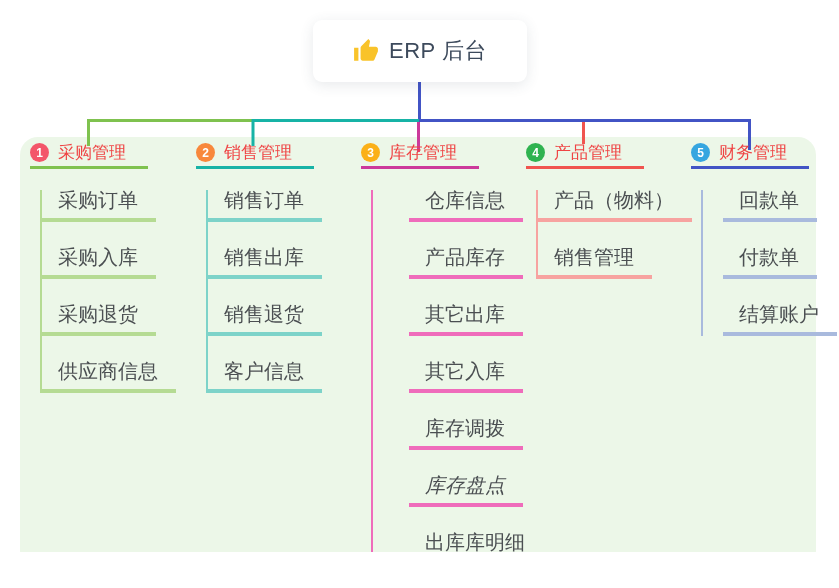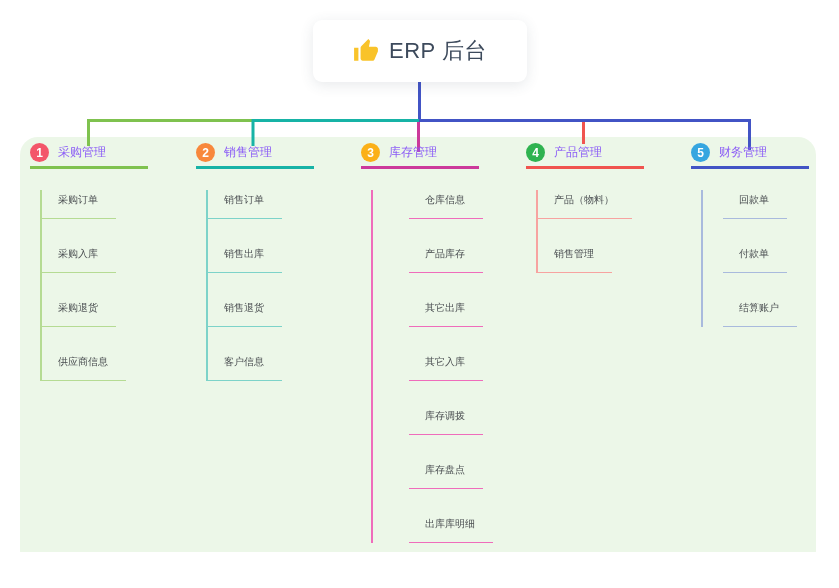--- a/index.html
+++ b/index.html
@@ -76,36 +76,36 @@
     border-radius: 50%;
     color: #ffffff;
     font-size: 12px;
     font-weight: bold;
     display: flex;
     align-items: center;
     justify-content: center;
     flex: 0 0 auto;
   }
   .branch-label {
-    font-size: 12px;
+    font-size: 17px;
     font-weight: 500;
-    color: #8b5cf6;
+    color: #ef4444;
     white-space: nowrap;
   }
 
   .children {
     margin-left: 10px;
     border-left: 2px solid #ccc;
   }
   .child {
     width: max-content;
     margin-top: 25px;
     padding: 0 18px 8px 16px;
-    border-bottom: 1px solid #737373;
-    font-size: 10px;
+    border-bottom: 4px solid #737373;
+    font-size: 20px;
     line-height: 20px;
     color: #4b4f52;
     white-space: nowrap;
   }
   .child:first-child { margin-top: 21px; }
 </style>
 </head>
 <body>
 
 <div class="canvas">
@@ -164,21 +164,21 @@
     <div class="branch-header" style="border-bottom-color: rgb(204, 58, 155);">
       <span class="badge" style="background-color: rgb(251, 176, 24);">3</span>
       <span class="branch-label">库存管理</span>
     </div>
     <div class="children" style="border-left-color: rgb(239, 108, 187); padding-left: 36px;">
       <div class="child" style="border-bottom-color: rgb(239, 108, 187);">仓库信息</div>
       <div class="child" style="border-bottom-color: rgb(239, 108, 187);">产品库存</div>
       <div class="child" style="border-bottom-color: rgb(239, 108, 187);">其它出库</div>
       <div class="child" style="border-bottom-color: rgb(239, 108, 187);">其它入库</div>
       <div class="child" style="border-bottom-color: rgb(239, 108, 187);">库存调拨</div>
-      <div class="child" style="border-bottom-color: rgb(239, 108, 187);">库存盘点</div>
+      <div class="child" style="border-bottom-color: rgb(239, 108, 187); font-style: italic;">库存盘点</div>
       <div class="child" style="border-bottom-color: rgb(239, 108, 187);">出库库明细</div>
     </div>
   </div>
 
   <div class="branch branch-4">
     <div class="branch-header" style="border-bottom-color: rgb(240, 84, 79);">
       <span class="badge" style="background-color: rgb(47, 179, 80);">4</span>
       <span class="branch-label">产品管理</span>
     </div>
     <div class="children" style="border-left-color: rgb(247, 163, 160);">

